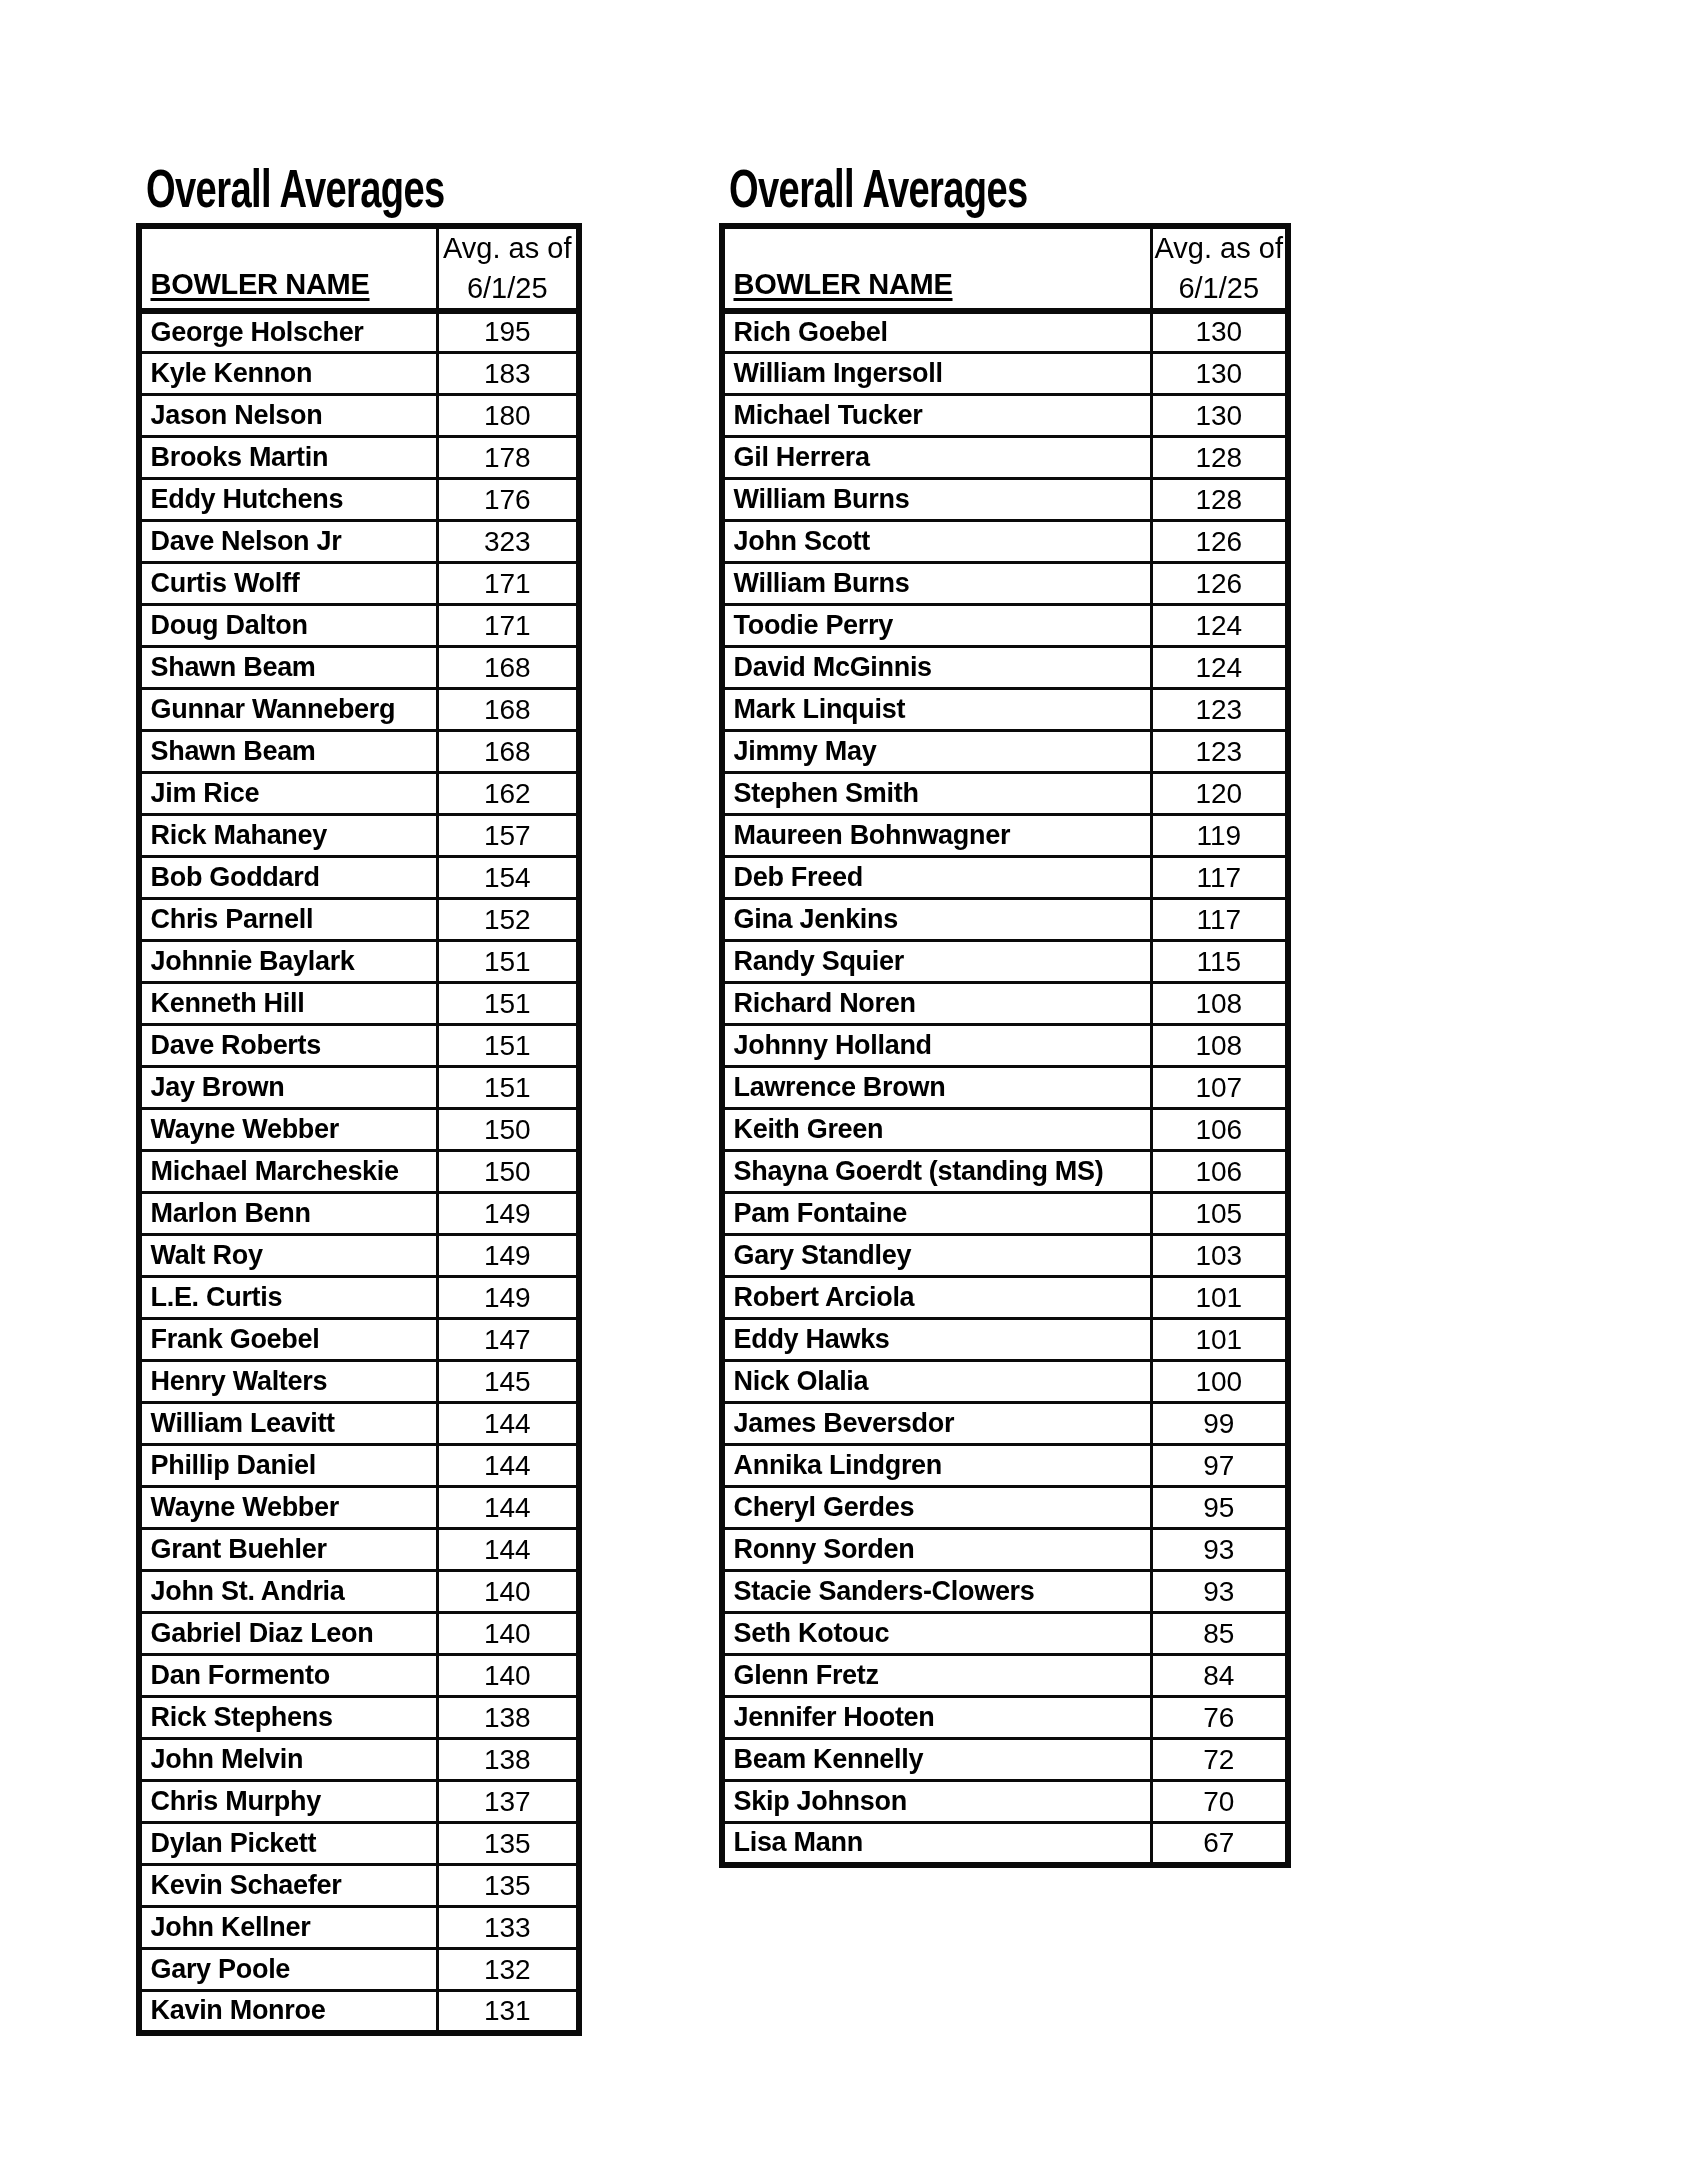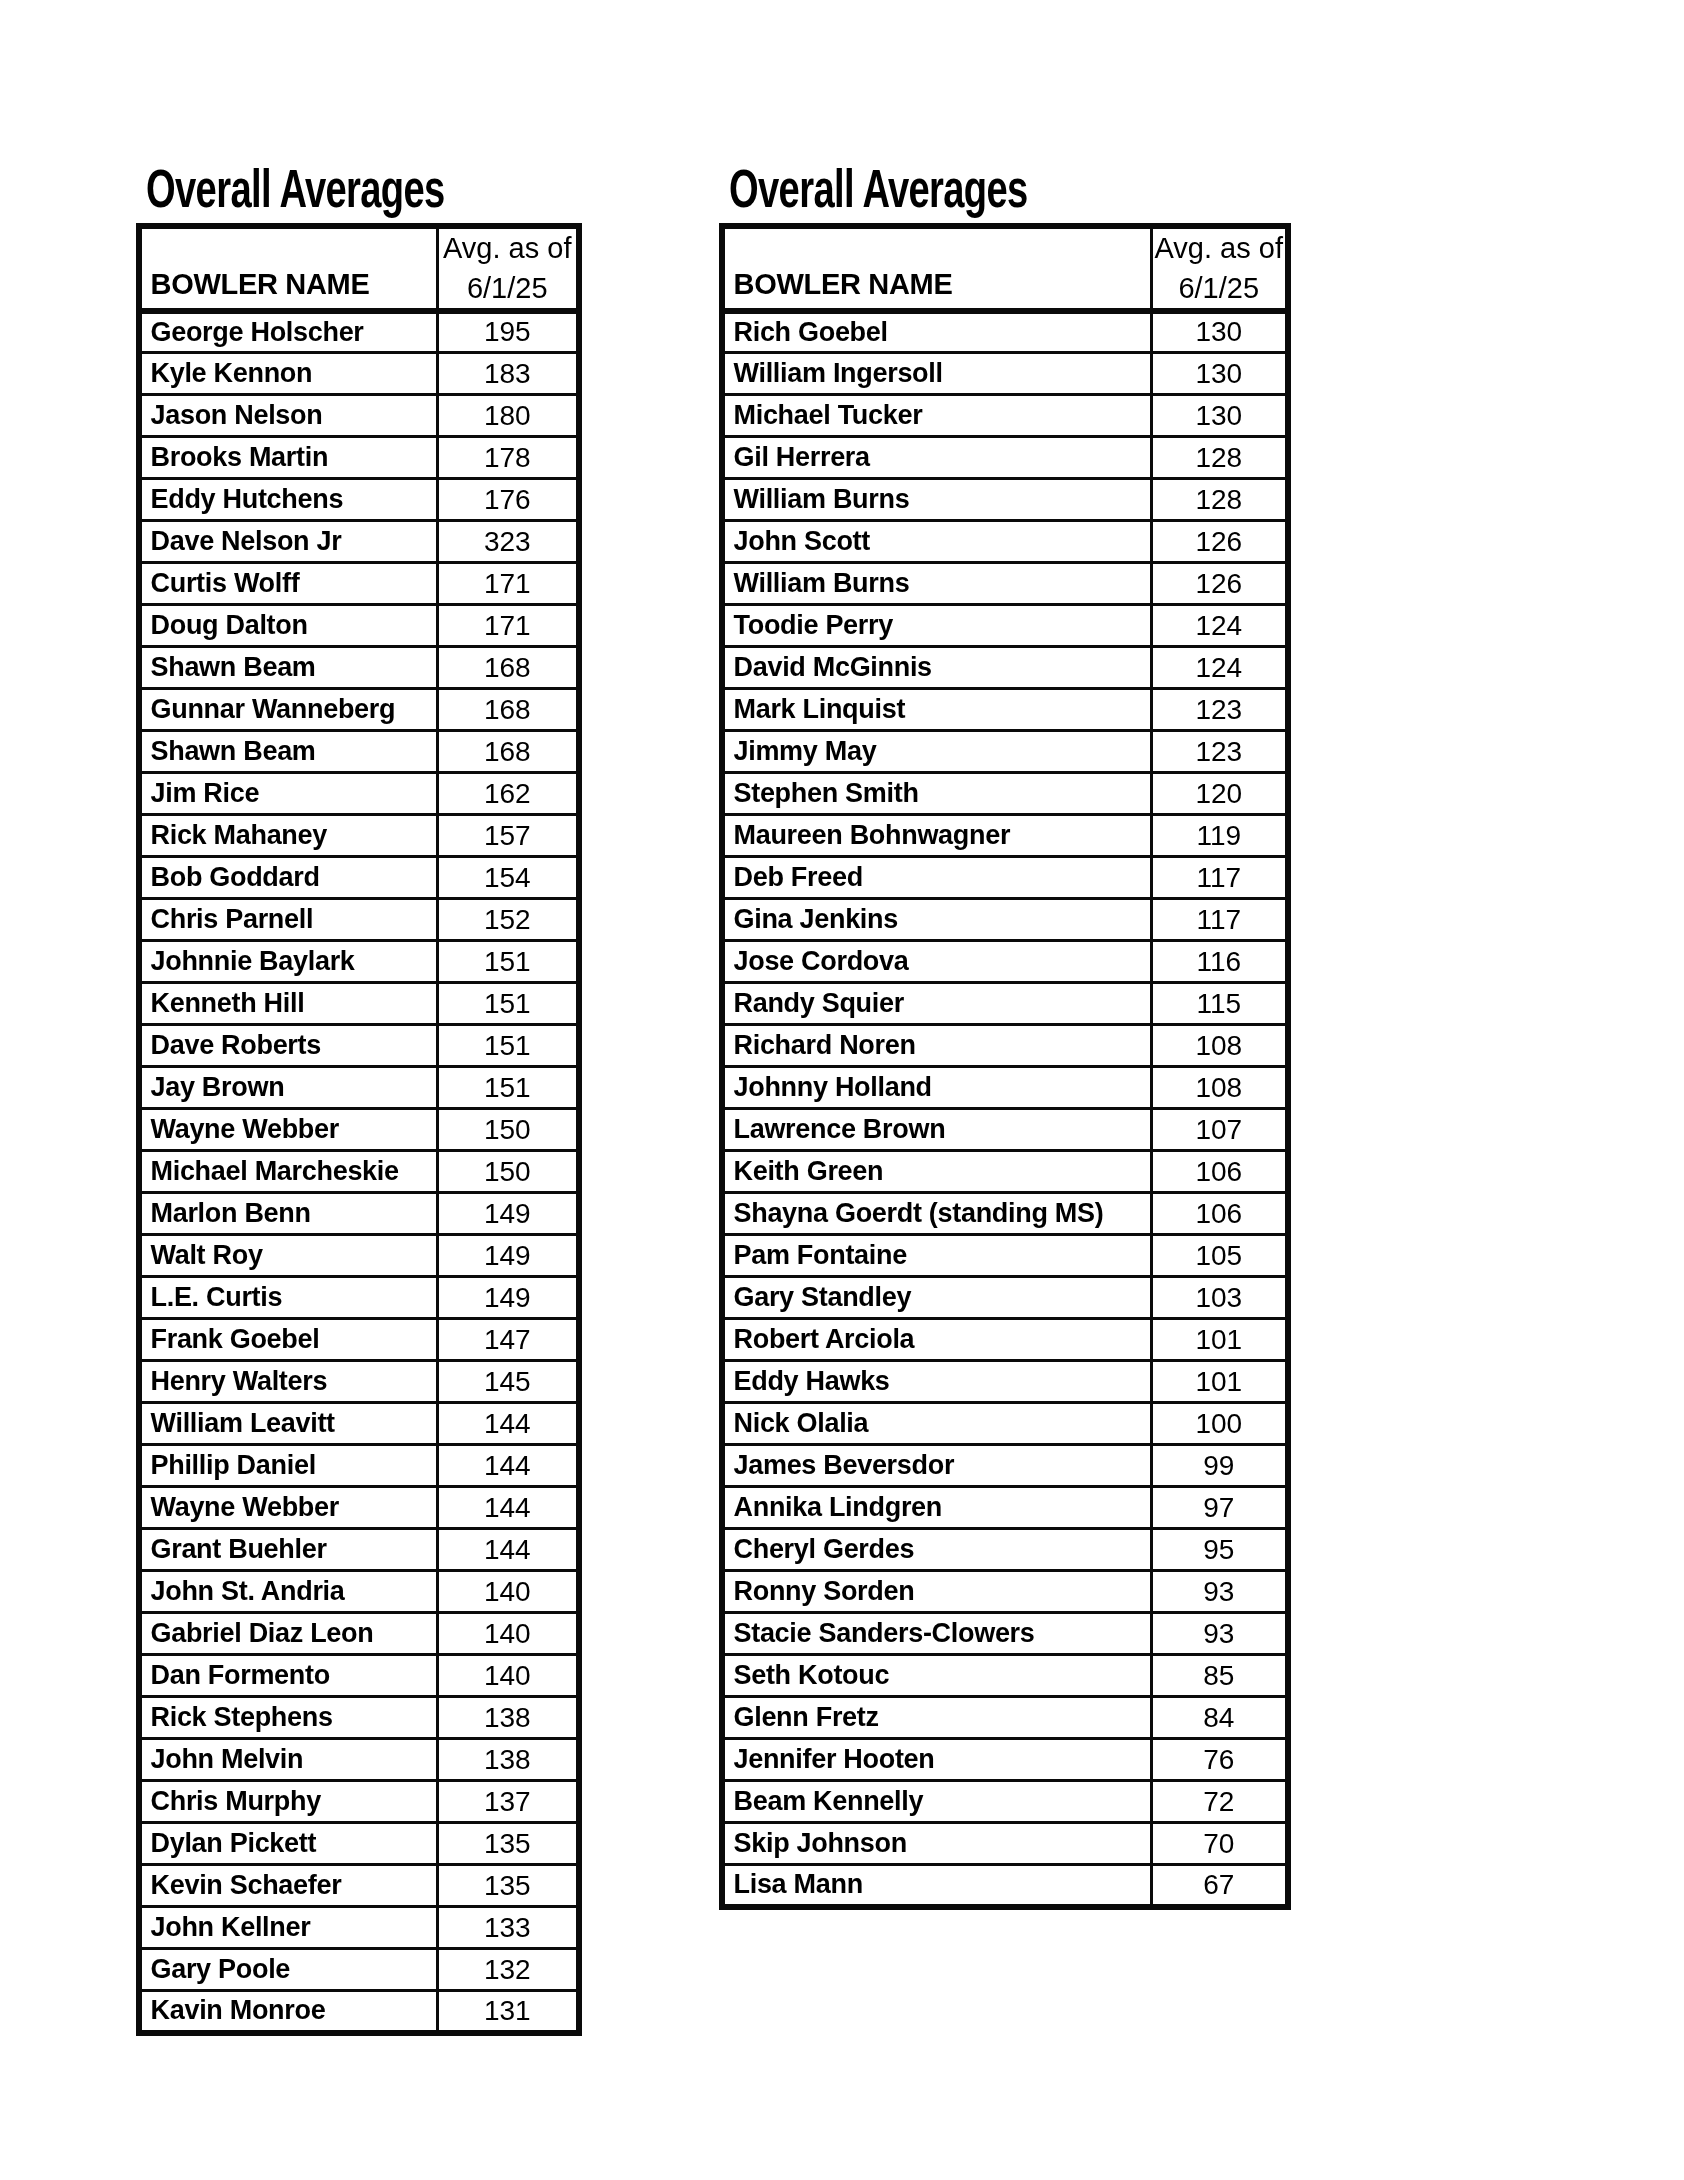--- a/index.html
+++ b/index.html
@@ -51,20 +51,21 @@
   thead tr { height: 83px; }
   th.name-h {
     text-align: left;
     vertical-align: bottom;
     padding: 0 0 6.8px 8.5px;
     font-size: 29px;
     font-weight: 700;
     letter-spacing: -0.3px;
   }
   th.name-h .underlined {
+    text-decoration: underline;
     text-decoration-thickness: 3.4px;
     text-underline-offset: 4.3px;
   }
   th.avg-h {
     font-weight: 400;
     font-size: 29px;
     text-align: center;
     vertical-align: middle;
     line-height: 1.35;
     padding: 0;
@@ -352,24 +353,20 @@
         </tr>
         <tr>
           <td class="name-cell">Deb Freed</td>
           <td class="avg-cell">117</td>
         </tr>
         <tr>
           <td class="name-cell">Gina Jenkins</td>
           <td class="avg-cell">117</td>
         </tr>
         <tr>
-          <td class="name-cell">Jose Cordova</td>
-          <td class="avg-cell">116</td>
-        </tr>
-        <tr>
           <td class="name-cell">Randy Squier</td>
           <td class="avg-cell">115</td>
         </tr>
         <tr>
           <td class="name-cell">Richard Noren</td>
           <td class="avg-cell">108</td>
         </tr>
         <tr>
           <td class="name-cell">Johnny Holland</td>
           <td class="avg-cell">108</td>

